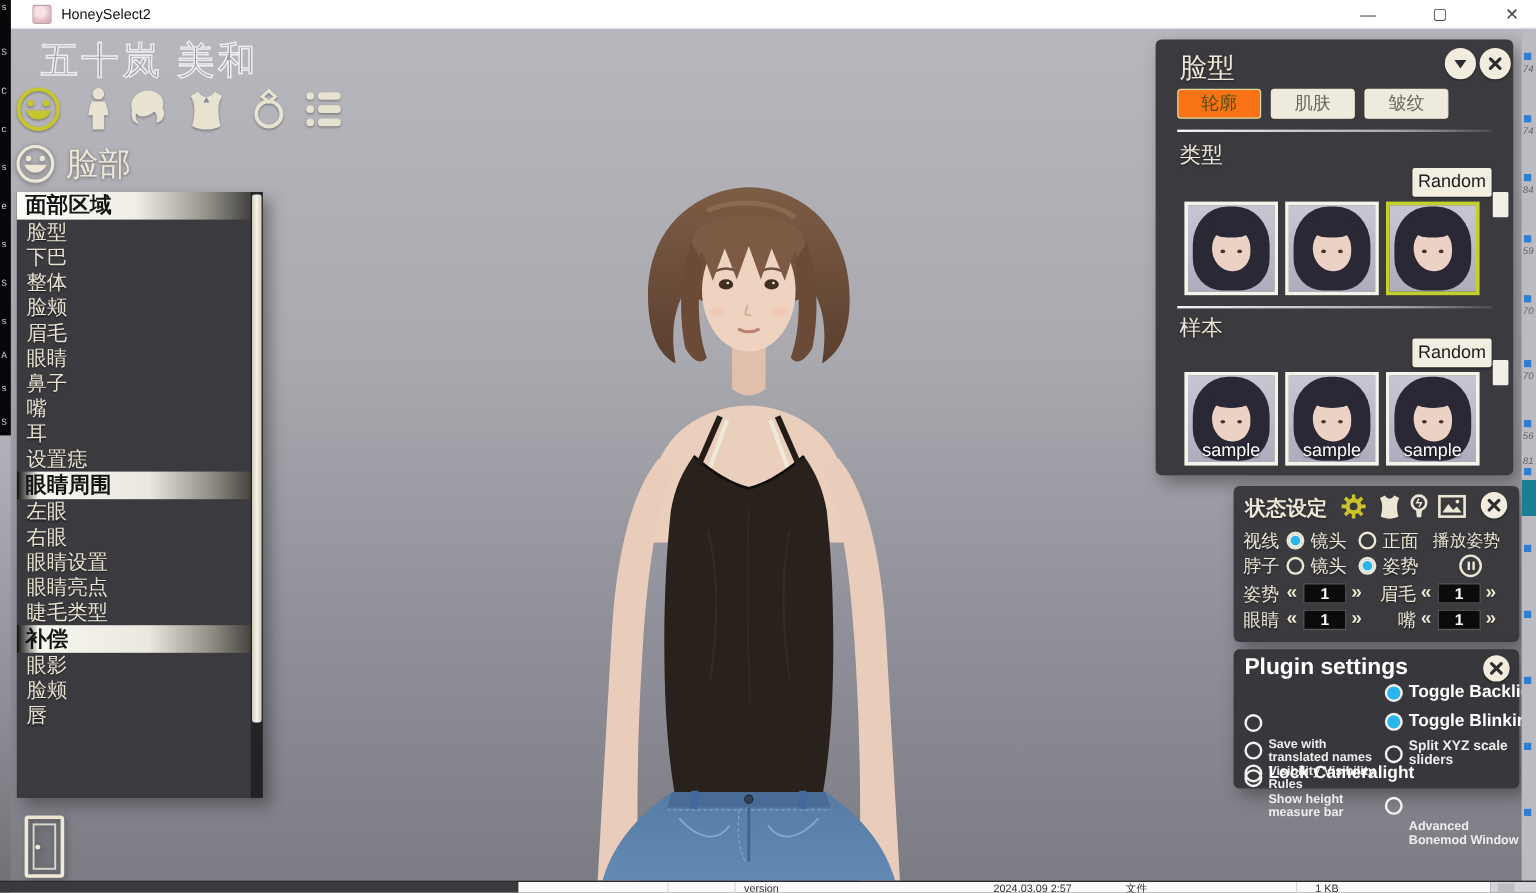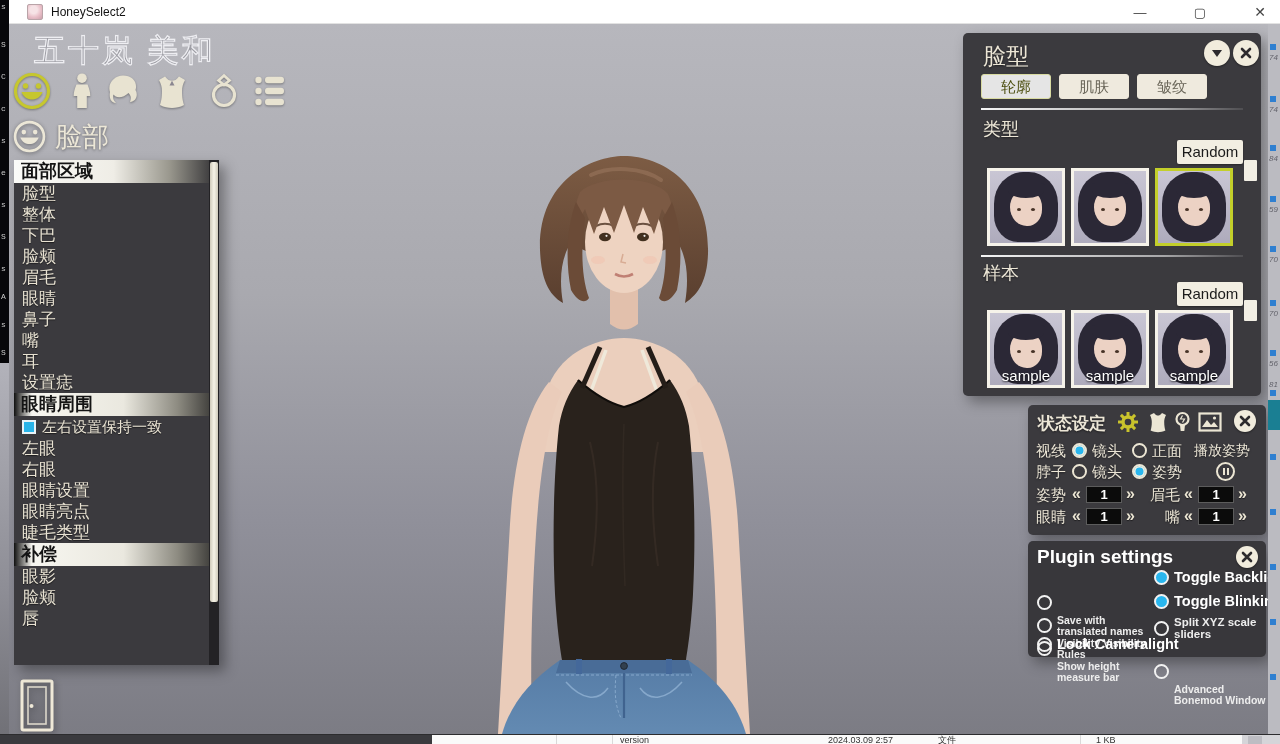--- a/index.html
+++ b/index.html
@@ -71,21 +71,21 @@
   .circ-btn { position:absolute; width:26px; height:26px; border-radius:50%; background:#f1ecdd;
               display:flex; align-items:center; justify-content:center; cursor:pointer;
               box-shadow:0 1px 2px rgba(0,0,0,.4); }
   .circ-btn svg { width:14px; height:14px; }
 
   
   .ft-panel { left:963px; top:33px; width:298px; height:363px; }
   .ft-title { left:20px; top:8px; font-size:23px; }
   .tab { position:absolute; top:41px; width:70px; height:25px; line-height:23px; text-align:center;
          font-size:15px; border:1px solid #efe9da; border-radius:3px; background:#efeade; color:#6b675a; cursor:pointer; }
-  .tab.sel { background:#e5e5e5; color:#4c4f10; border-color:#d9dba2; }
+  .tab.sel { background:#f97316; color:#4c4f10; border-color:#d9dba2; }
   .divider { position:absolute; height:2px; background:linear-gradient(90deg,rgba(255,255,255,.95),rgba(255,255,255,.55) 70%,rgba(255,255,255,.1)); }
   .ft-sec-label { font-size:18px; }
   .random-btn { position:absolute; width:66px; height:24px; line-height:24px; text-align:center; background:#f2eee2;
                 color:#1b1b1b; font-size:15px; border-radius:2px; cursor:pointer; box-shadow:0 1px 2px rgba(0,0,0,.35); }
   .thumb { position:absolute; width:78px; height:78px; border:3px solid #f6f3ea; overflow:hidden; cursor:pointer;
            background:linear-gradient(180deg,#c9c6d4,#aeabbc); }
   .thumb.sel { border-color:#c3cf2a; }
   .th-hair { position:absolute; left:6%; top:2%; width:88%; height:96%; background:#2b2836; border-radius:46% 46% 38% 38%; }
   .th-face { position:absolute; left:28%; top:27%; width:44%; height:50%; background:#ecd2c4; border-radius:48% 48% 46% 54%; }
   .th-fringe { position:absolute; left:25%; top:17%; width:50%; height:21%; background:#2b2836; border-radius:10% 10% 55% 55%; }
@@ -218,34 +218,30 @@
         <circle cx="26.5" cy="15" r="2.6" fill="currentColor"></circle>
         <path d="M9.5 21 C13 31 27 31 30.5 21 Z" fill="currentColor"></path>
       </svg>
   </div>
   <div class="abs sec-label">脸部</div>
 
   <div class="abs menu">
     <div class="menu-inner">
       <div class="menu-h first">面部区域</div>
       <div class="menu-i">脸型</div>
+      <div class="menu-i">下巴</div>
       <div class="menu-i">整体</div>
-      <div class="menu-i">下巴</div>
       <div class="menu-i">脸颊</div>
       <div class="menu-i">眉毛</div>
       <div class="menu-i">眼睛</div>
       <div class="menu-i">鼻子</div>
       <div class="menu-i">嘴</div>
       <div class="menu-i">耳</div>
       <div class="menu-i">设置痣</div>
       <div class="menu-h">眼睛周围</div>
-      <div class="menu-chk">
-        <span class="chk-box"></span>
-        <span>左右设置保持一致</span>
-      </div>
       <div class="menu-i">左眼</div>
       <div class="menu-i">右眼</div>
       <div class="menu-i">眼睛设置</div>
       <div class="menu-i">眼睛亮点</div>
       <div class="menu-i">睫毛类型</div>
       <div class="menu-h">补偿</div>
       <div class="menu-i">眼影</div>
       <div class="menu-i">脸颊</div>
       <div class="menu-i">唇</div>
     </div>

